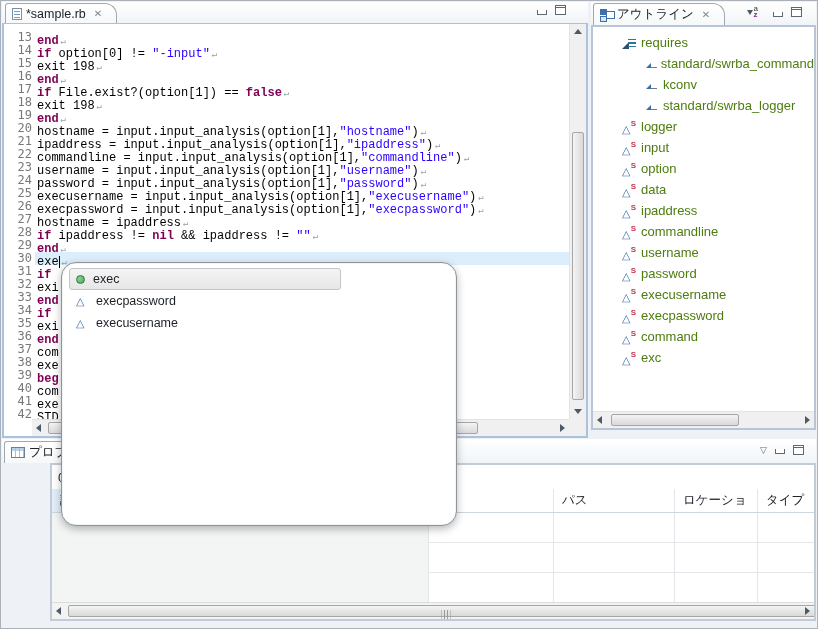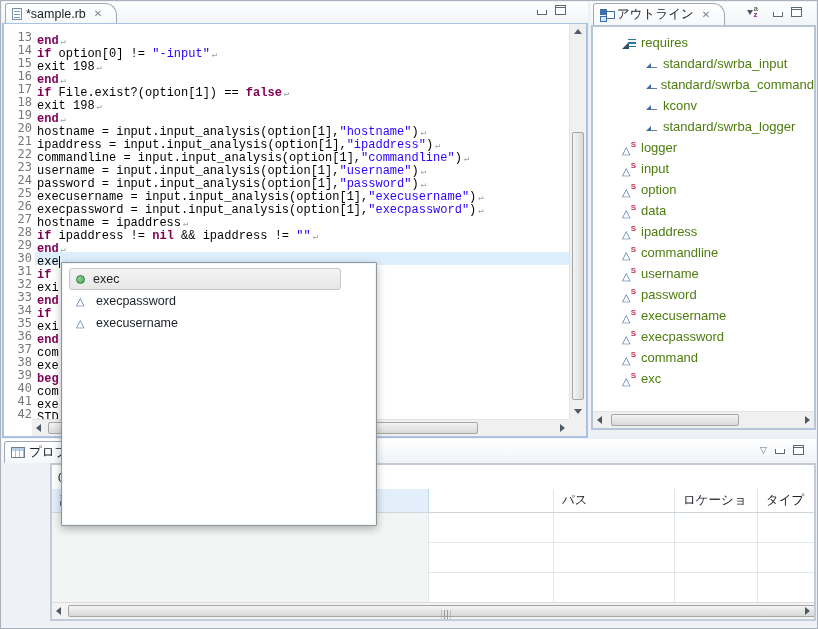--- a/index.html
+++ b/index.html
@@ -109,22 +109,22 @@
   .hcell { position:absolute; top:0; height:23px; line-height:23px; padding-left:8px;
     font-size:12.5px; color:#20242a; border-right:1px solid #e2e6ea; background:#fff; cursor:pointer; }
   .hcell.sorted { background:#e2eef9; border-right-color:#c4d6e6; }
   #table-body { position:absolute; left:0; right:0; top:48px; bottom:17px; background:#fff;
     background-image:repeating-linear-gradient(to bottom, transparent 0 29px, #e4e7ea 29px 30px); }
   #desc-col-tint { position:absolute; top:0; bottom:0; left:0; background:#f2f3f3; opacity:.9; }
   .vline { position:absolute; top:0; bottom:0; width:1px; background:#e2e6ea; }
   #problems-hscroll { position:absolute; left:0; right:0; bottom:0; height:17px; background:#f3f3f3; border-top:1px solid #dcdcdc; }
   
   #popup {
-    position:absolute; left:60px; top:261px; width:316px; height:264px; z-index:100;
-    background:#fff; border:1px solid #8d959b; border-radius:1px;
+    position:absolute; left:60px; top:261px; width:396px; height:264px; z-index:100;
+    background:#fff; border:1px solid #8d959b; border-radius:15px;
     box-shadow:0 3px 9px rgba(0,0,0,0.28), inset 0 0 0 1px #f2f5f7; padding:5px 7px;
   }
   .popup-item { display:flex; align-items:center; gap:8px; height:22px; padding-left:6px;
     font-size:12.5px; color:#1c2126; border:1px solid transparent; cursor:pointer; }
   .popup-item.selected { width:272px; background:linear-gradient(#f4f4f4,#e7e7e8);
     border:1px solid #c3c6c8; border-radius:3px; }
 </style>
 </head>
 <body>
 
@@ -241,24 +241,20 @@
       </div>
     </div>
     <div id="outline-body">
       <ul id="outline-tree">
           <li class="tree-row lvl0">
             <span class="icon-requires"></span>
             <span>requires</span>
           </li>
           <li class="tree-row lvl1">
             <span class="icon-require-entry"></span>
-            <span>standard/swrba_input</span>
-          </li>
-          <li class="tree-row lvl1">
-            <span class="icon-require-entry"></span>
             <span>standard/swrba_command</span>
           </li>
           <li class="tree-row lvl1">
             <span class="icon-require-entry"></span>
             <span>kconv</span>
           </li>
           <li class="tree-row lvl1">
             <span class="icon-require-entry"></span>
             <span>standard/swrba_logger</span>
           </li>

